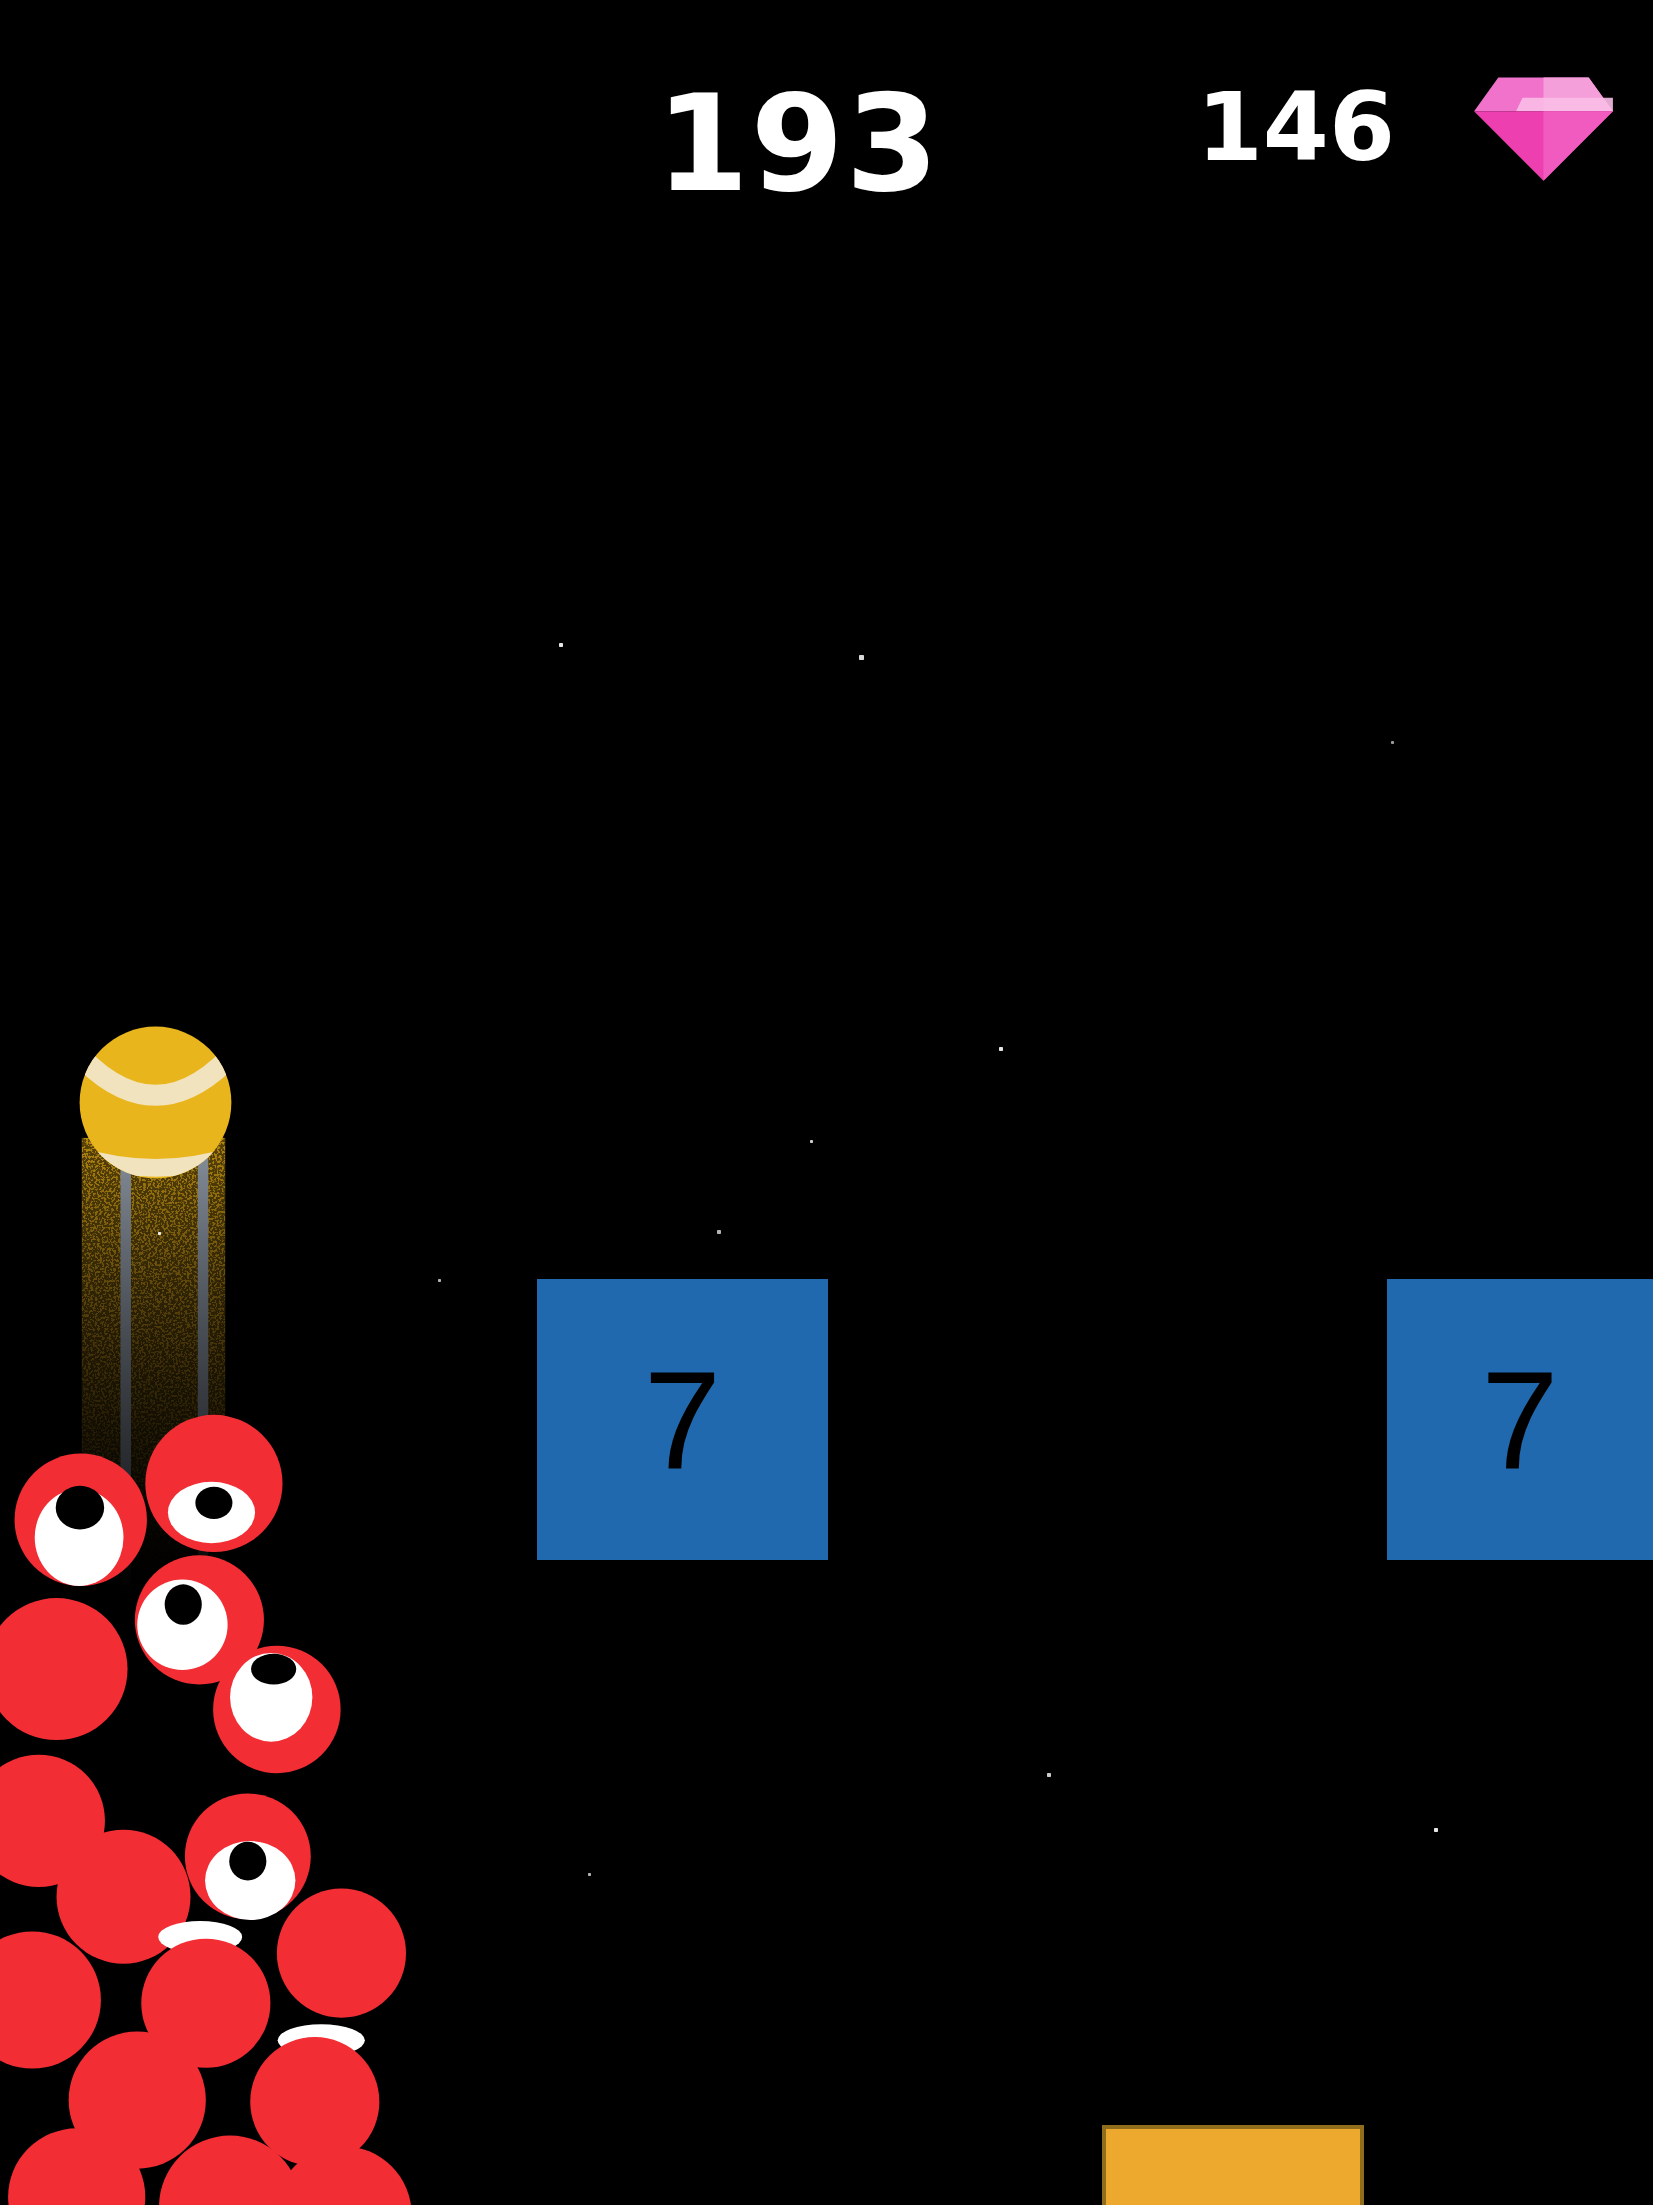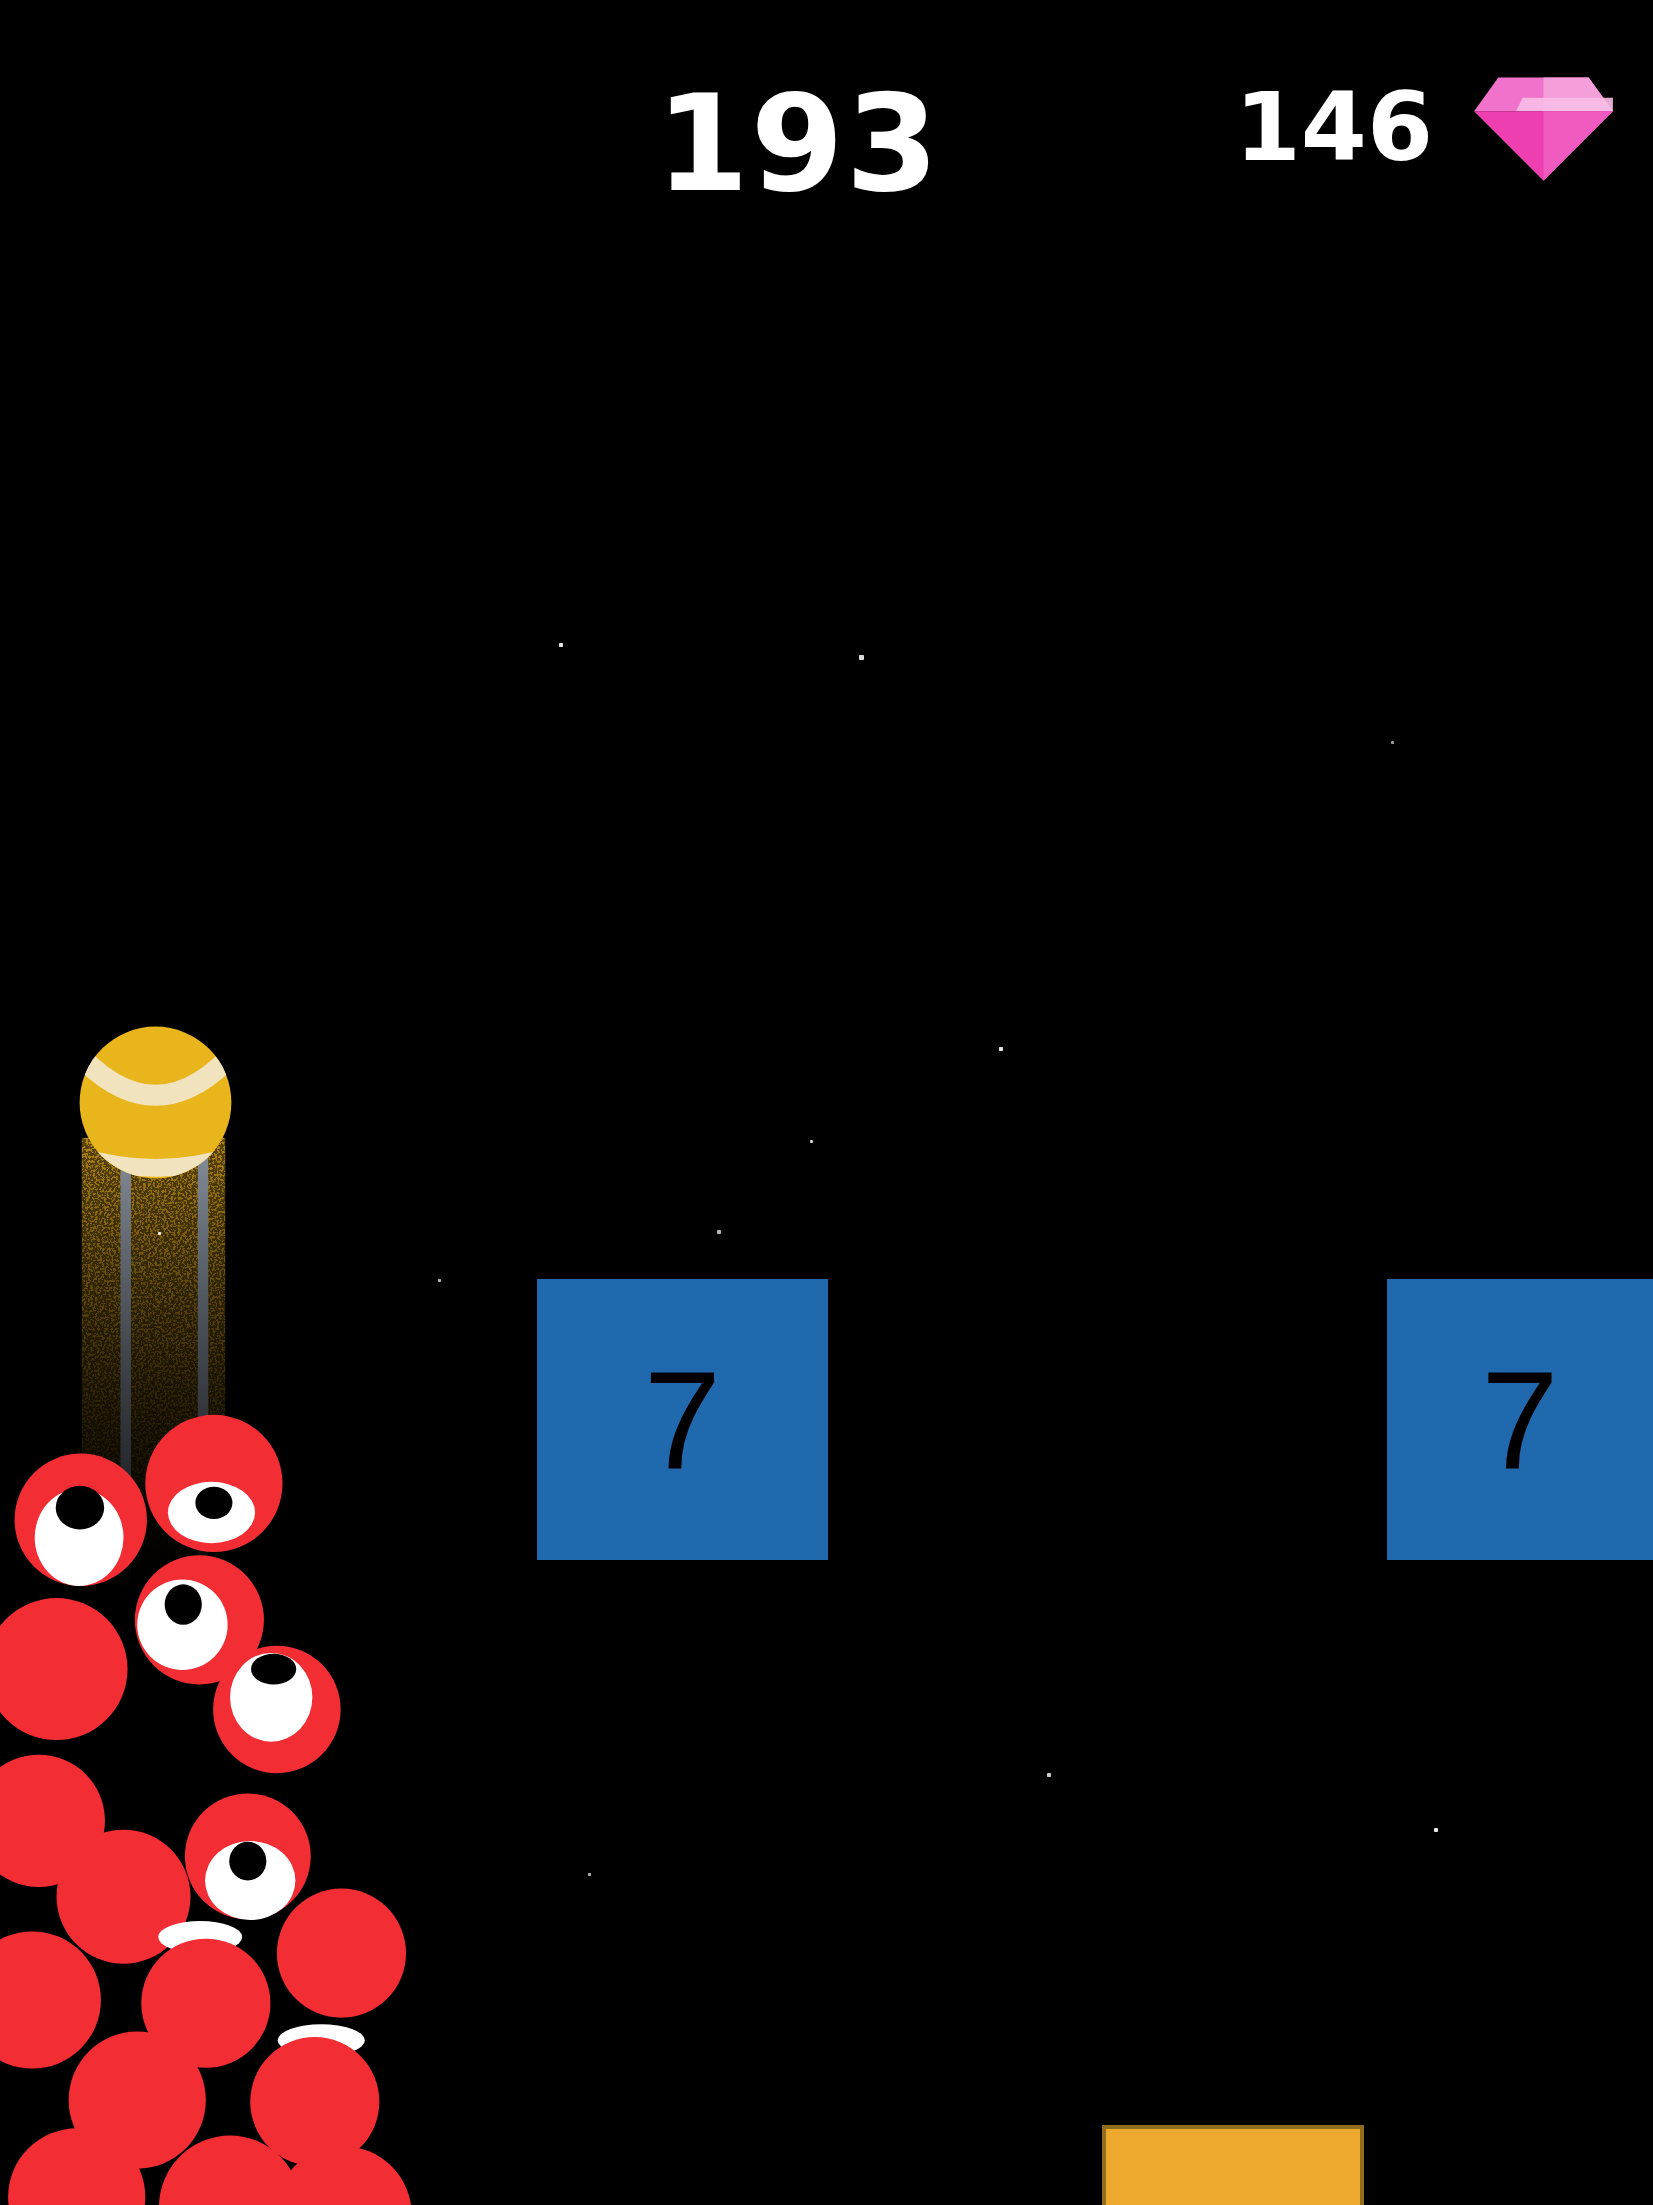--- a/index.html
+++ b/index.html
@@ -22,21 +22,21 @@
     line-height:1;
     white-space:nowrap;
     z-index:10;
   }
   #gem-counter{
     position:absolute;
     top:63px;right:40px;
     height:129px;
     display:flex;
     align-items:center;
-    gap:41px;
+    gap:79px;
     z-index:10;
   }
   #gem-count{
     color:#ffffff;
     font-size:95px;
     font-weight:bold;
     line-height:1;
   }
   
   #star-field{position:absolute;inset:0;z-index:5;}

